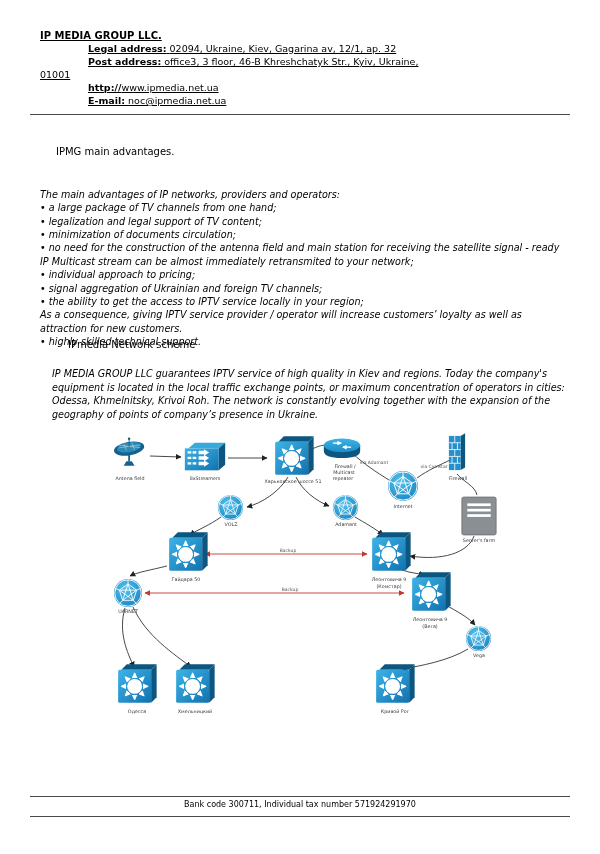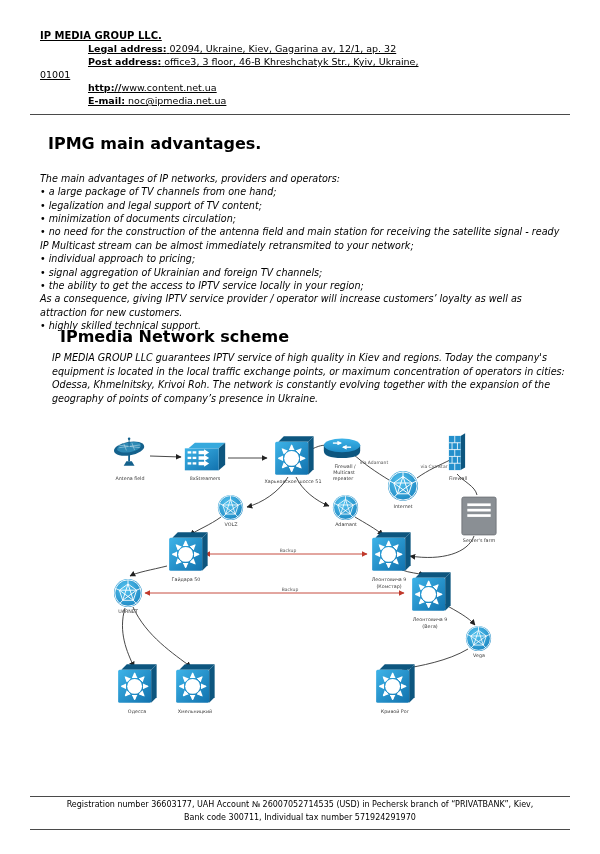--- a/index.html
+++ b/index.html
@@ -23,21 +23,21 @@
   .logo .lg { color:#9c9c9b; }
   .logo .sub { color:#e2231a; font-size:10.5px; font-weight:bold;
     letter-spacing:0.5px; margin:-4px 0 0 27px; }
 
   .divider { position:absolute; left:30px; width:540px; border-top:1px solid #4a4a4a; }
   .d1 { top:114px; }
 
   
   .adv { position:absolute; top:129px; left:40px; width:530px;
     font-size:9.6px; line-height:13.4px; }
-  .adv h2, .net h2 { font-size:16px; margin:8px; padding:0; font-weight:bold; }
+  .adv h2, .net h2 { font-size:10px; margin:16px; padding:0; font-weight:normal; }
   .adv .sp { height:13.4px; }
   .adv p, .net p { margin:0; padding:0;font-style:italic; }
 
   
   .net { position:absolute; top:322px; left:52px; width:532px;
     font-size:9.6px; line-height:13.4px; }
 
   
   .diagram { position:absolute; top:420px; left:0; width:600px; height:330px; }
   .lbl { font-size:4.8px; fill:#3a3a3a; text-anchor:middle;
@@ -56,21 +56,21 @@
 </style>
 </head>
 <body>
 
 <div class="page">
 
   <div class="letterhead">
     <div class="co">IP MEDIA GROUP LLC.</div>
     <div><b>Legal address:</b> <span>02094, Ukraine, Kiev, Gagarina av, 12/1, ap. 32</span></div>
     <div><b>Post address:</b> <span>office3, 3 floor, 46-B Khreshchatyk Str., Kyiv, Ukraine, 01001</span></div>
-    <div><b>http://</b><span>www.content.net.ua</span></div>
+    <div><b>http://</b><span>www.ipmedia.net.ua</span></div>
     <div><b>E-mail:</b> <span>noc@ipmedia.net.ua</span></div>
   </div>
 
 
   <div class="divider d1"></div>
 
   <div class="adv">
     <h2>IPMG main advantages.</h2>
     <div class="sp"></div>
     <p>The main advantages of IP networks, providers and operators:</p>
@@ -276,18 +276,17 @@
       <text class="lbl" x="137" y="293">Одесса</text>
       <text class="lbl" x="195" y="293">Хмельницкий</text>
       <text class="lbl" x="395" y="293">Кривой Рог</text>
       <text class="elbl" x="288" y="132">Backup</text>
       <text class="elbl" x="290" y="171">Backup</text>
     </g>
   </svg>
 
   <div class="footer">
     <div class="fl"></div>
-    <p>Registration number 36603177, UAH Account № 26007052714535 (USD) in Pechersk branch of  “PRIVATBANK”, Kiev,</p>
     <p>Bank code 300711, Individual tax number 571924291970</p>
     <div class="fl fl2"></div>
   </div>
 
 </div>
 
 </body></html>

